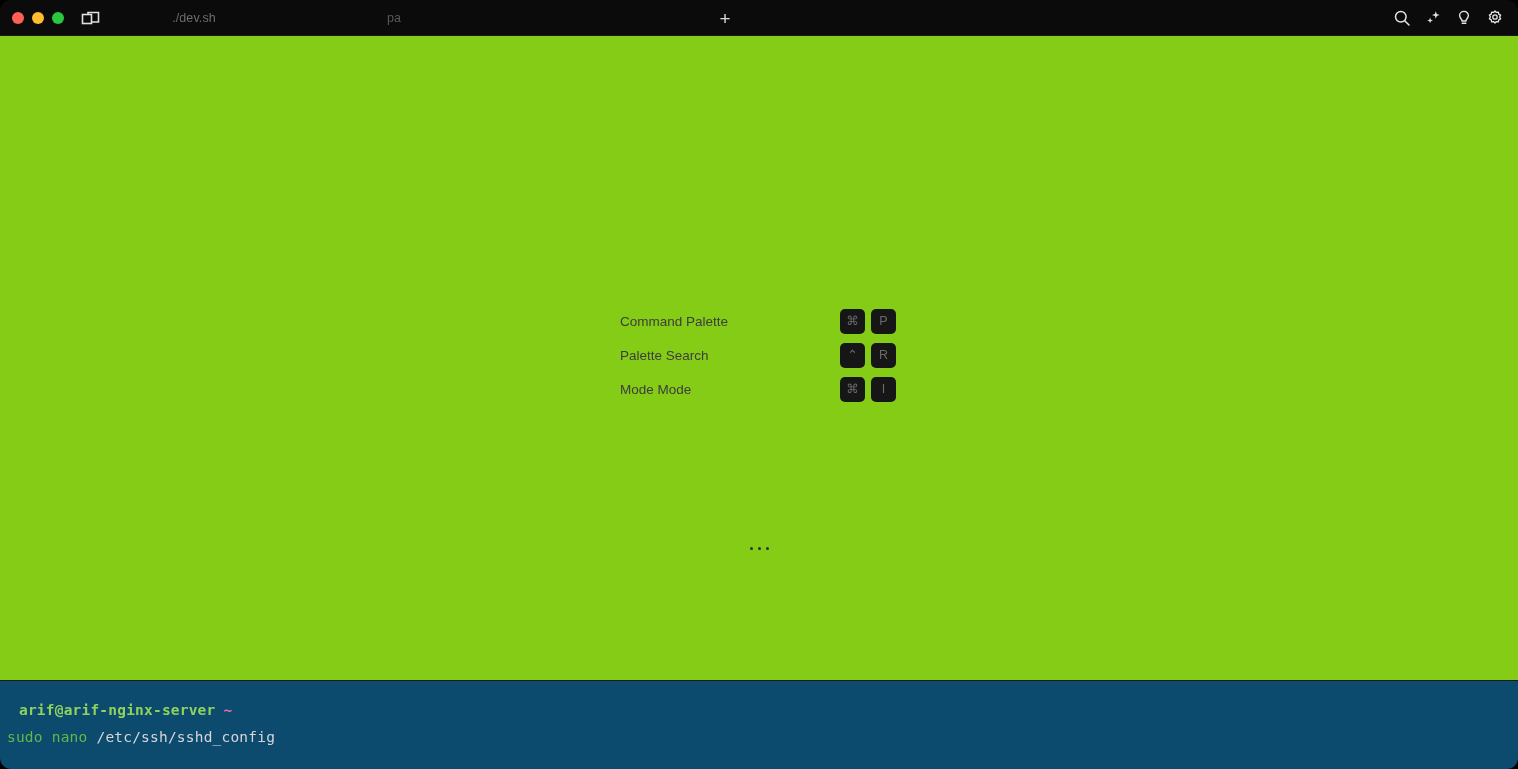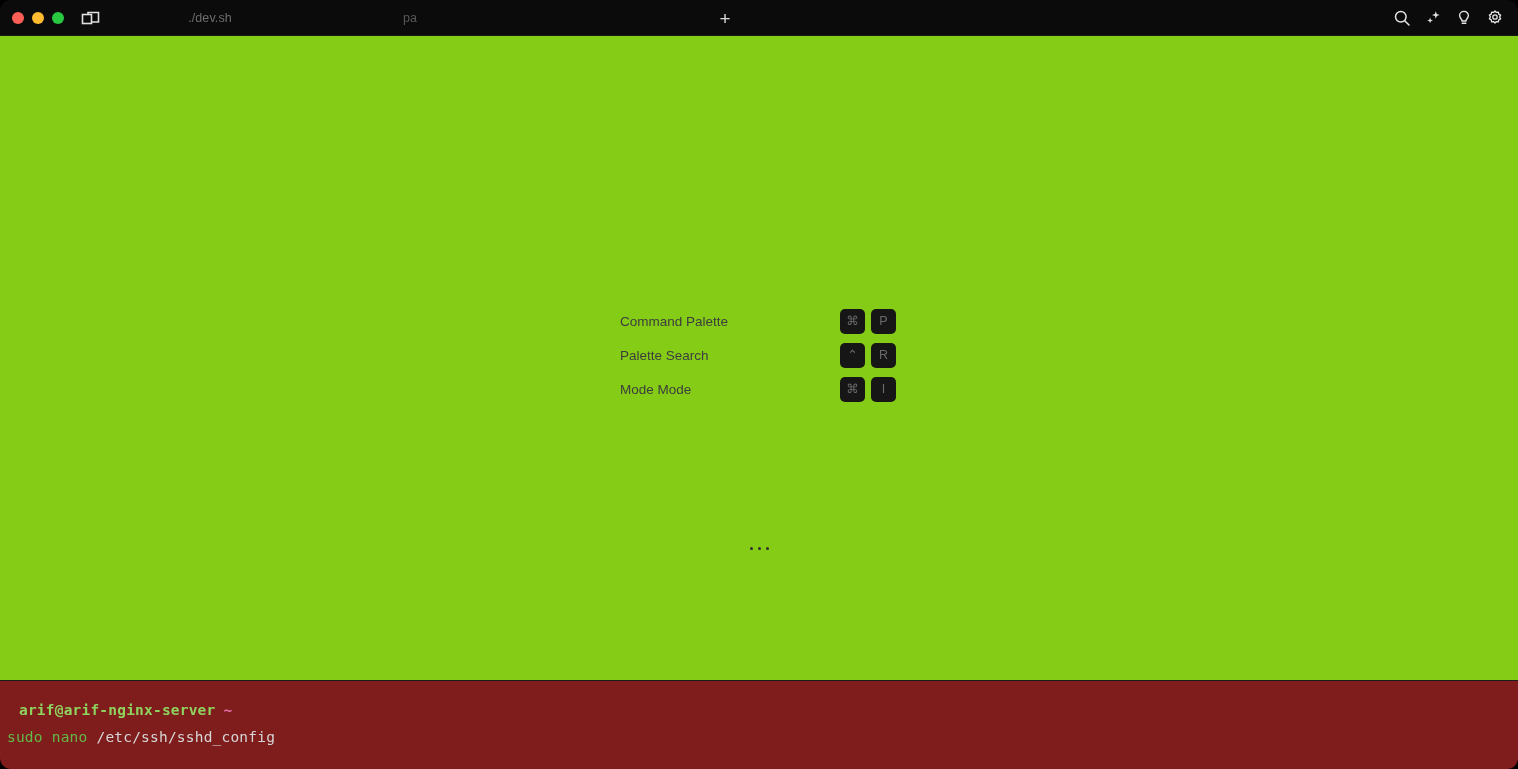--- a/index.html
+++ b/index.html
@@ -53,21 +53,21 @@
     position: absolute;
     left: 81px;
     top: 9px;
     width: 20px;
     height: 18px;
     cursor: pointer;
   }
 
   .tabs {
     position: absolute;
-    left: 110px;
+    left: 94px;
     top: 0;
     height: 36px;
     display: flex;
     align-items: flex-end;
   }
   .tab {
     width: 200px;
     height: 36px;
     display: flex;
     align-items: center;
@@ -193,21 +193,21 @@
     display: block;
   }
 
   
   .prompt-block {
     position: absolute;
     left: 0;
     bottom: 0;
     width: 1518px;
     height: 89px;
-    background: #7f1d1d;
+    background: #0c4a6e;
     border-top: 1px solid #1c1c1c;
     box-sizing: border-box;
   }
   .prompt-line {
     position: absolute;
     left: 19px;
     top: 21px;
     font-family: "DejaVu Sans Mono", "Liberation Mono", monospace;
     font-size: 14.5px;
     font-weight: bold;

